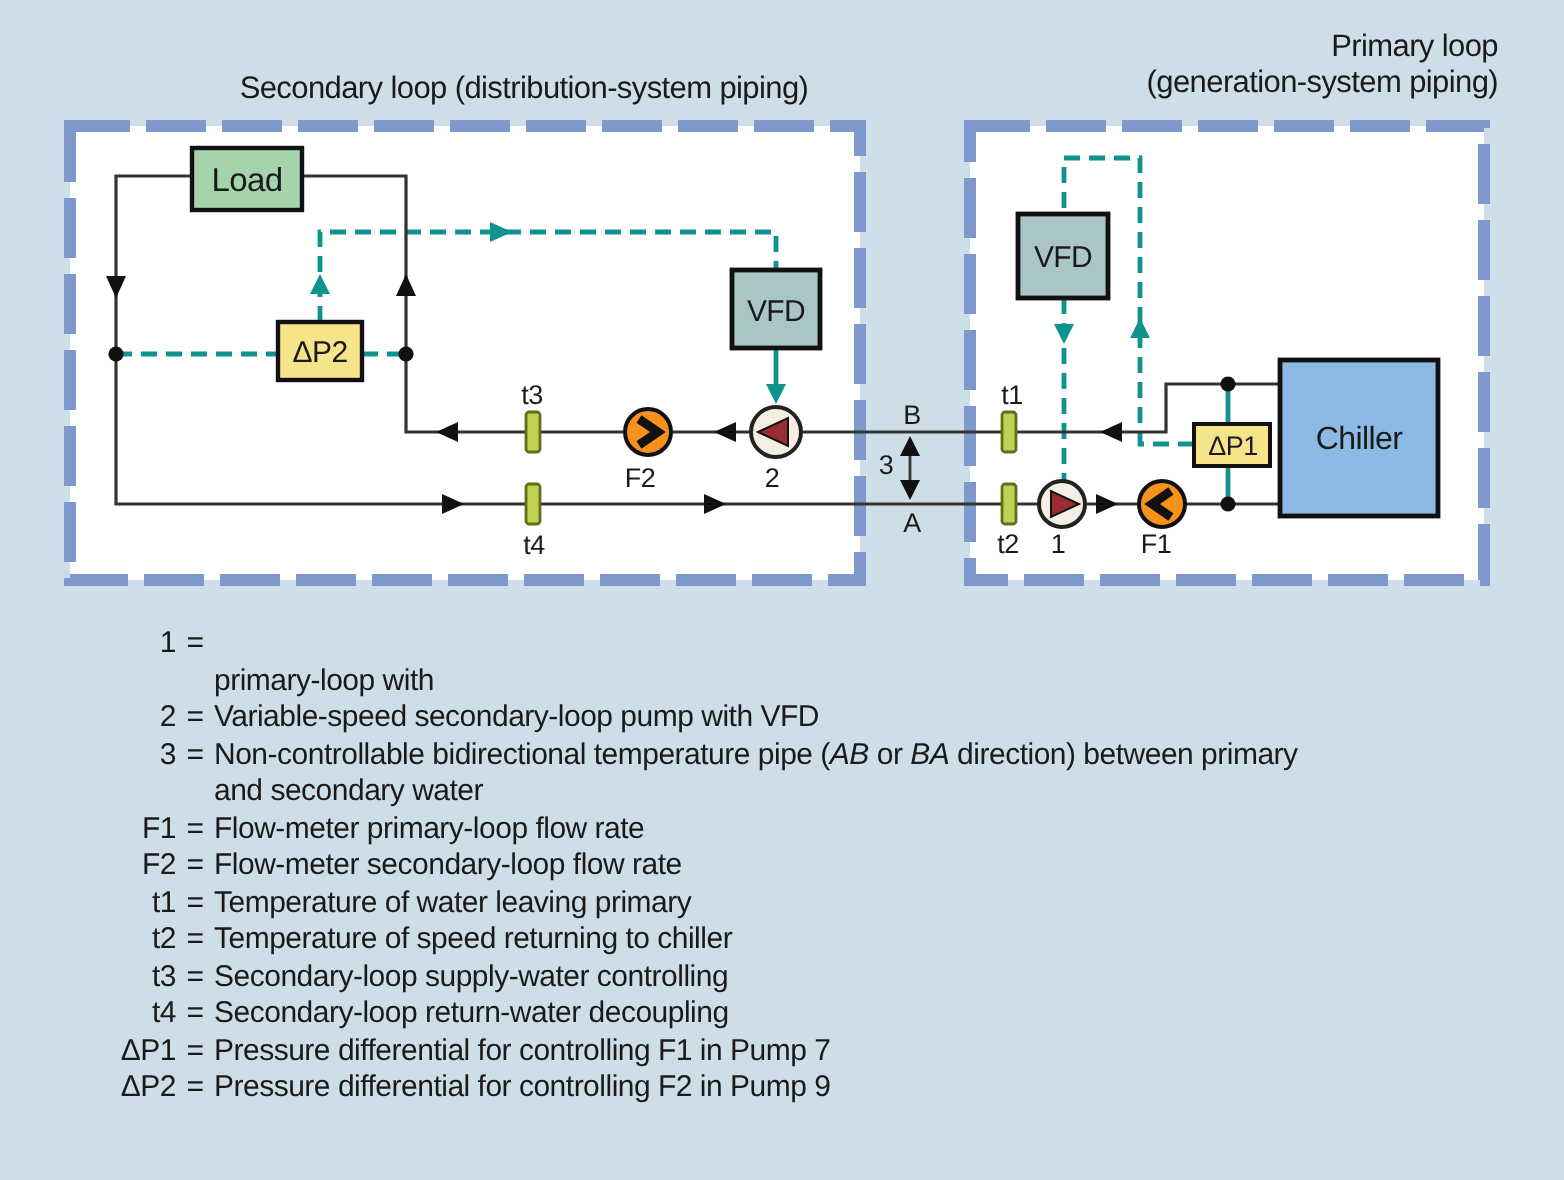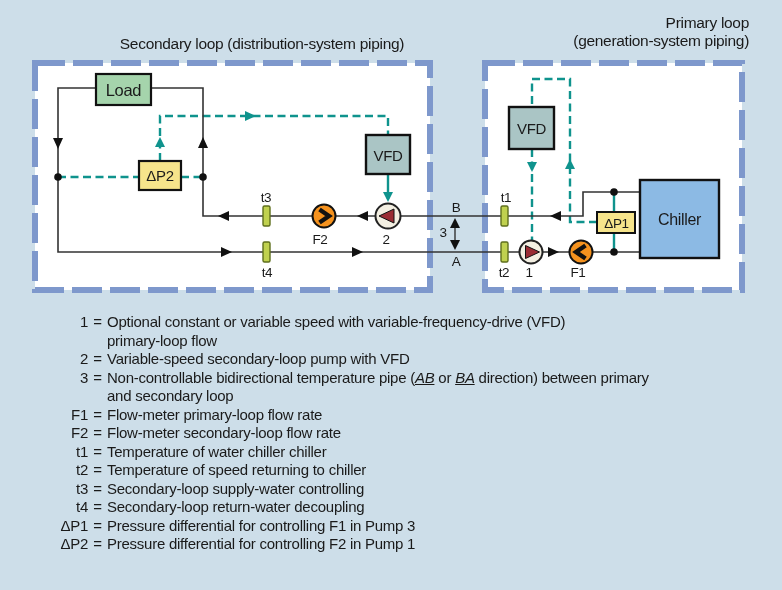--- a/index.html
+++ b/index.html
@@ -13,21 +13,21 @@
     fill:#1a1a1a; letter-spacing:-0.3px;
   }
   .legend {
     position:absolute; left:38px; top:313px; width:720px;
     font-size:15px; line-height:18.5px; letter-spacing:-0.25px;
   }
   .lrow { display:flex; }
   .lkey { width:50px; text-align:right; flex:none; }
   .leq  { width:19px; text-align:center; flex:none; }
   .ldesc{ flex:1; white-space:nowrap; }
-  .ldesc i { font-style:italic;text-decoration:underline; }
+  .ldesc i { font-style:italic; }
 </style>
 </head>
 <body>
 
 <div class="stage">
 
   <svg width="782" height="300" viewBox="0 0 782 300">
 
     <text x="262" y="49" text-anchor="middle" font-size="15.5">Secondary loop (distribution-system piping)</text>
     <text x="749" y="28" text-anchor="end" font-size="15.5">Primary loop</text>
@@ -119,51 +119,51 @@
     <text x="456" y="266" text-anchor="middle" font-size="13.5">A</text>
     <text x="443" y="237" text-anchor="middle" font-size="13.5">3</text>
   </svg>
 
   
   <div class="legend">
 
     <div class="lrow">
       <span class="lkey">1</span>
       <span class="leq">=</span>
-      <span class="ldesc"><span>Optional constant or variable speed with variable-frequency-drive (VFD)</span><br><span>primary-loop flow</span></span>
+      <span class="ldesc"><br><span>primary-loop with</span></span>
     </div>
 
     <div class="lrow">
       <span class="lkey">2</span>
       <span class="leq">=</span>
       <span class="ldesc"><span>Variable-speed secondary-loop pump with VFD</span></span>
     </div>
 
     <div class="lrow">
       <span class="lkey">3</span>
       <span class="leq">=</span>
-      <span class="ldesc"><span>Non-controllable bidirectional temperature pipe (</span><i>AB</i><span> or </span><i>BA</i><span> direction) between primary</span><br><span>and secondary loop</span></span>
+      <span class="ldesc"><span>Non-controllable bidirectional temperature pipe (</span><i>AB</i><span> or </span><i>BA</i><span> direction) between primary</span><br><span>and secondary water</span></span>
     </div>
 
     <div class="lrow">
       <span class="lkey">F1</span>
       <span class="leq">=</span>
       <span class="ldesc"><span>Flow-meter primary-loop flow rate</span></span>
     </div>
 
     <div class="lrow">
       <span class="lkey">F2</span>
       <span class="leq">=</span>
       <span class="ldesc"><span>Flow-meter secondary-loop flow rate</span></span>
     </div>
 
     <div class="lrow">
       <span class="lkey">t1</span>
       <span class="leq">=</span>
-      <span class="ldesc"><span>Temperature of water chiller chiller</span></span>
+      <span class="ldesc"><span>Temperature of water leaving primary</span></span>
     </div>
 
     <div class="lrow">
       <span class="lkey">t2</span>
       <span class="leq">=</span>
       <span class="ldesc"><span>Temperature of speed returning to chiller</span></span>
     </div>
 
     <div class="lrow">
       <span class="lkey">t3</span>
@@ -173,23 +173,23 @@
 
     <div class="lrow">
       <span class="lkey">t4</span>
       <span class="leq">=</span>
       <span class="ldesc"><span>Secondary-loop return-water decoupling</span></span>
     </div>
 
     <div class="lrow">
       <span class="lkey">ΔP1</span>
       <span class="leq">=</span>
-      <span class="ldesc"><span>Pressure differential for controlling F1 in Pump 3</span></span>
+      <span class="ldesc"><span>Pressure differential for controlling F1 in Pump 7</span></span>
     </div>
 
     <div class="lrow">
       <span class="lkey">ΔP2</span>
       <span class="leq">=</span>
-      <span class="ldesc"><span>Pressure differential for controlling F2 in Pump 1</span></span>
+      <span class="ldesc"><span>Pressure differential for controlling F2 in Pump 9</span></span>
     </div>
 
   </div>
 </div>
 
 </body></html>

